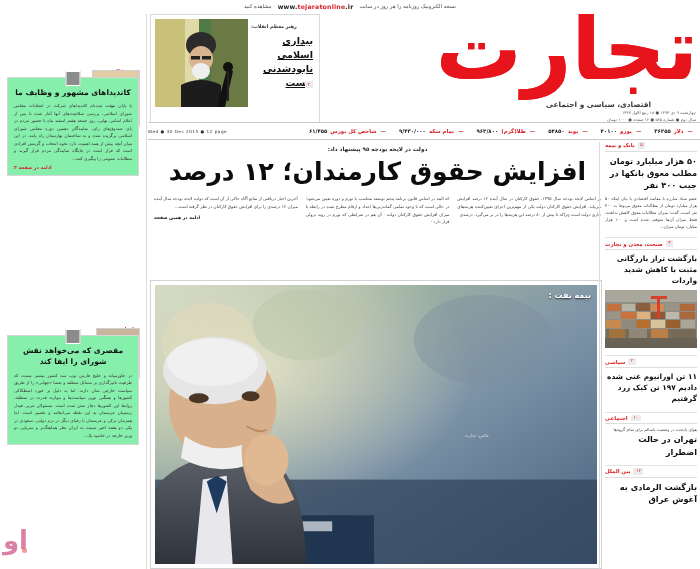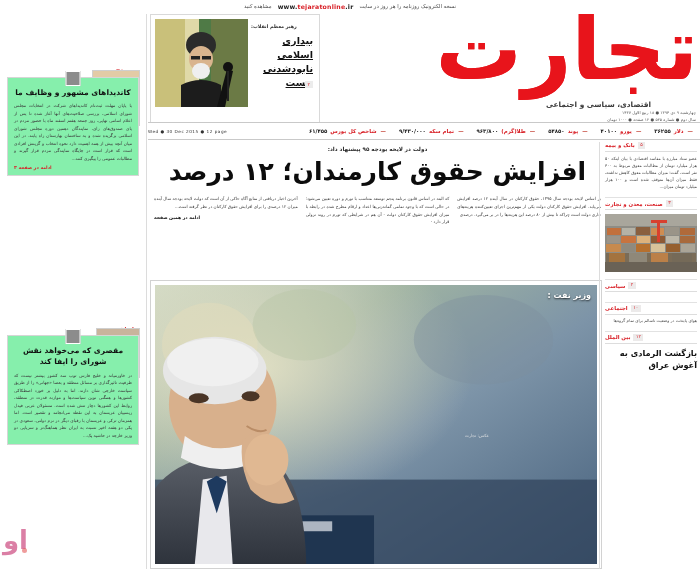--- a/index.html
+++ b/index.html
@@ -366,40 +366,42 @@
         <ellipse cx="60" cy="86" rx="52" ry="34" fill="#e6e6e6"></ellipse>
         <ellipse cx="58" cy="78" rx="46" ry="24" fill="#f0f0f0"></ellipse>
         <ellipse cx="96" cy="112" rx="9" ry="5" fill="#4a3526"></ellipse>
         <ellipse cx="44" cy="114" rx="10" ry="5" fill="#4a3526"></ellipse>
         <path d="M30 152 Q62 176 104 154 L108 176 Q64 196 26 174 Z" fill="#efefef"></path>
         <path d="M96 150 Q118 160 126 186 L140 216 Q118 228 96 206 Q84 180 88 156 Z" fill="#d8b08c"></path>
         <ellipse cx="112" cy="176" rx="22" ry="26" fill="#e0b892"></ellipse>
         <path d="M92 142 Q104 150 112 146" stroke="#b98c66" stroke-width="2" fill="none"></path>
       </svg>
     </div>
-    <div class="bp-kicker">وزیر نفت :</div>
+    <div class="bp-kicker">بیمه نفت :</div>
     <div class="bp-credit">عکس: تجارت</div>
   </div>
 
   <div class="rightrail">
 
     <div class="rr-sec">
       <div class="rr-head">
         <span class="rr-cat">بانک و بیمه</span>
         <span class="rr-pg">۵</span>
       </div>
+      <div class="rr-title">۵۰ هزار میلیارد تومان مطلب معوق بانکها در جیب ۴۰۰ نفر</div>
       <div class="rr-body">عضو ستاد مبارزه با مفاسد اقتصادی با بیان اینکه ۵۰ هزار میلیارد تومان از مطالبات معوق مربوط به ۴۰۰ نفر است، گفت: میزان مطالبات معوق کاهش نداشته، فقط میزان آن‌ها متوقف شده است و ۱۰۰ هزار میلیارد تومان میزان...</div>
     </div>
     <hr class="rr-hr">
 
     <div class="rr-sec">
       <div class="rr-head">
         <span class="rr-cat">صنعت، معدن و تجارت</span>
         <span class="rr-pg">۳</span>
       </div>
+      <div class="rr-title sm">بازگشت تراز بازرگانی مثبت با کاهش شدید واردات</div>
       <div class="rr-photo">
         <svg viewBox="0 0 92 58" preserveAspectRatio="none" style="width:100%;height:100%;display:block;">
           <rect width="92" height="58" fill="#8e8d86"></rect>
           <rect x="0" y="0" width="92" height="12" fill="#a9a69c"></rect>
           <g>
             <rect x="2" y="14" width="14" height="7" fill="#c2703c"></rect>
             <rect x="17" y="14" width="13" height="7" fill="#b5b2a6"></rect>
             <rect x="31" y="13" width="14" height="8" fill="#8a5f3e"></rect>
             <rect x="46" y="14" width="13" height="7" fill="#cf8d52"></rect>
             <rect x="60" y="13" width="14" height="8" fill="#9a9488"></rect>
@@ -428,29 +430,31 @@
         </svg>
       </div>
     </div>
     <hr class="rr-hr">
 
     <div class="rr-sec">
       <div class="rr-head">
         <span class="rr-cat">سیاسی</span>
         <span class="rr-pg">۲</span>
       </div>
+      <div class="rr-title sm">۱۱ تن اورانیوم غنی شده دادیم ۱۹۷ تن کیک زرد گرفتیم</div>
     </div>
     <hr class="rr-hr">
 
     <div class="rr-sec">
       <div class="rr-head">
         <span class="rr-cat">اجتماعی</span>
         <span class="rr-pg">۱۰</span>
       </div>
       <div class="rr-sub">هوای پایتخت در وضعیت ناسالم برای تمام گروه‌ها</div>
+      <div class="rr-title">تهران در حالت اضطرار</div>
     </div>
     <hr class="rr-hr">
 
     <div class="rr-sec">
       <div class="rr-head">
         <span class="rr-cat">بین الملل</span>
         <span class="rr-pg">۱۲</span>
       </div>
       <div class="rr-title">بازگشت الرمادی به آغوش عراق</div>
     </div>

